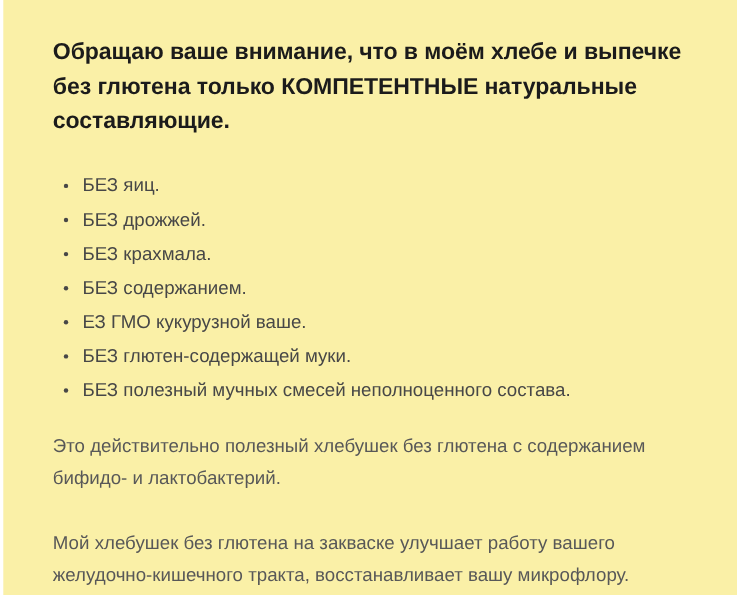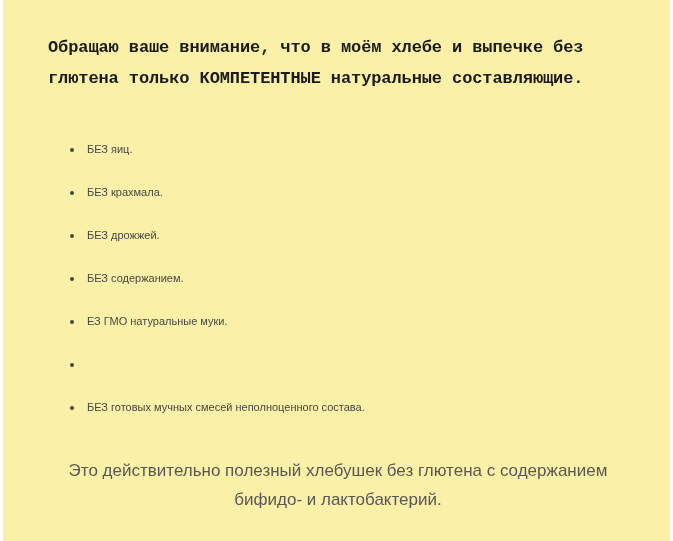--- a/index.html
+++ b/index.html
@@ -29,42 +29,42 @@
   .inner {
     position: absolute;
     left: 45px;
     top: 0;
     width: 590px;
   }
 
   .heading {
     margin: 0;
     padding-top: 32px;
-    font-size: 17px;
+    font-size: 21px;
     font-weight: bold;
     line-height: 31px;
     letter-spacing: -0.1px;
     color: #1b1b1b;
-    font-family: Liberation Mono, monospace;
+    font-family: Liberation Sans, sans-serif;
   }
 
   .bullet-list {
     list-style: none;
     margin: 0;
     padding: 0;
     padding-top: 26px;
   }
 
   .bullet-list li {
     position: relative;
     padding-left: 23px;
-    margin: 16px;
+    margin: 4px;
     height: 27px;
     line-height: 27px;
-    font-size: 11px;
+    font-size: 17px;
     color: #474747;
     white-space: nowrap;
   }
 
   .bullet-list li .dot {
     position: absolute;
     left: 6px;
     top: 12px;
     width: 4px;
     height: 4px;
@@ -73,58 +73,60 @@
   }
 
   .para {
     margin: 0;
     font-size: 17px;
     line-height: 29px;
     color: #585858;
     max-width: 580px;
   }
 
-  .para.first { padding-top: 19px; text-align: center; }
+  .para.first { padding-top: 19px; }
   .para.second { padding-top: 30px; }
 </style>
 </head>
 <body>
 
 <div class="card">
   <div class="inner">
 
     <h1 class="heading">Обращаю ваше внимание, что в моём хлебе и выпечке без глютена только КОМПЕТЕНТНЫЕ натуральные составляющие.</h1>
 
     <ul class="bullet-list">
       <li>
         <span class="dot"></span>
         <span>БЕЗ яиц.</span>
       </li>
       <li>
         <span class="dot"></span>
-        <span>БЕЗ крахмала.</span>
+        <span>БЕЗ дрожжей.</span>
       </li>
       <li>
         <span class="dot"></span>
-        <span>БЕЗ дрожжей.</span>
+        <span>БЕЗ крахмала.</span>
       </li>
       <li>
         <span class="dot"></span>
         <span>БЕЗ содержанием.</span>
       </li>
       <li>
         <span class="dot"></span>
-        <span>ЕЗ ГМО натуральные муки.</span>
+        <span>ЕЗ ГМО кукурузной ваше.</span>
       </li>
       <li>
         <span class="dot"></span>
+        <span>БЕЗ глютен-содержащей муки.</span>
       </li>
       <li>
         <span class="dot"></span>
-        <span>БЕЗ готовых мучных смесей неполноценного состава.</span>
+        <span>БЕЗ полезный мучных смесей неполноценного состава.</span>
       </li>
     </ul>
 
     <p class="para first">Это действительно полезный хлебушек без глютена с содержанием бифидо- и лактобактерий.</p>
 
+    <p class="para second">Мой хлебушек без глютена на закваске улучшает работу вашего желудочно-кишечного тракта, восстанавливает вашу микрофлору.</p>
 
   </div>
 </div>
 
 </body></html>

